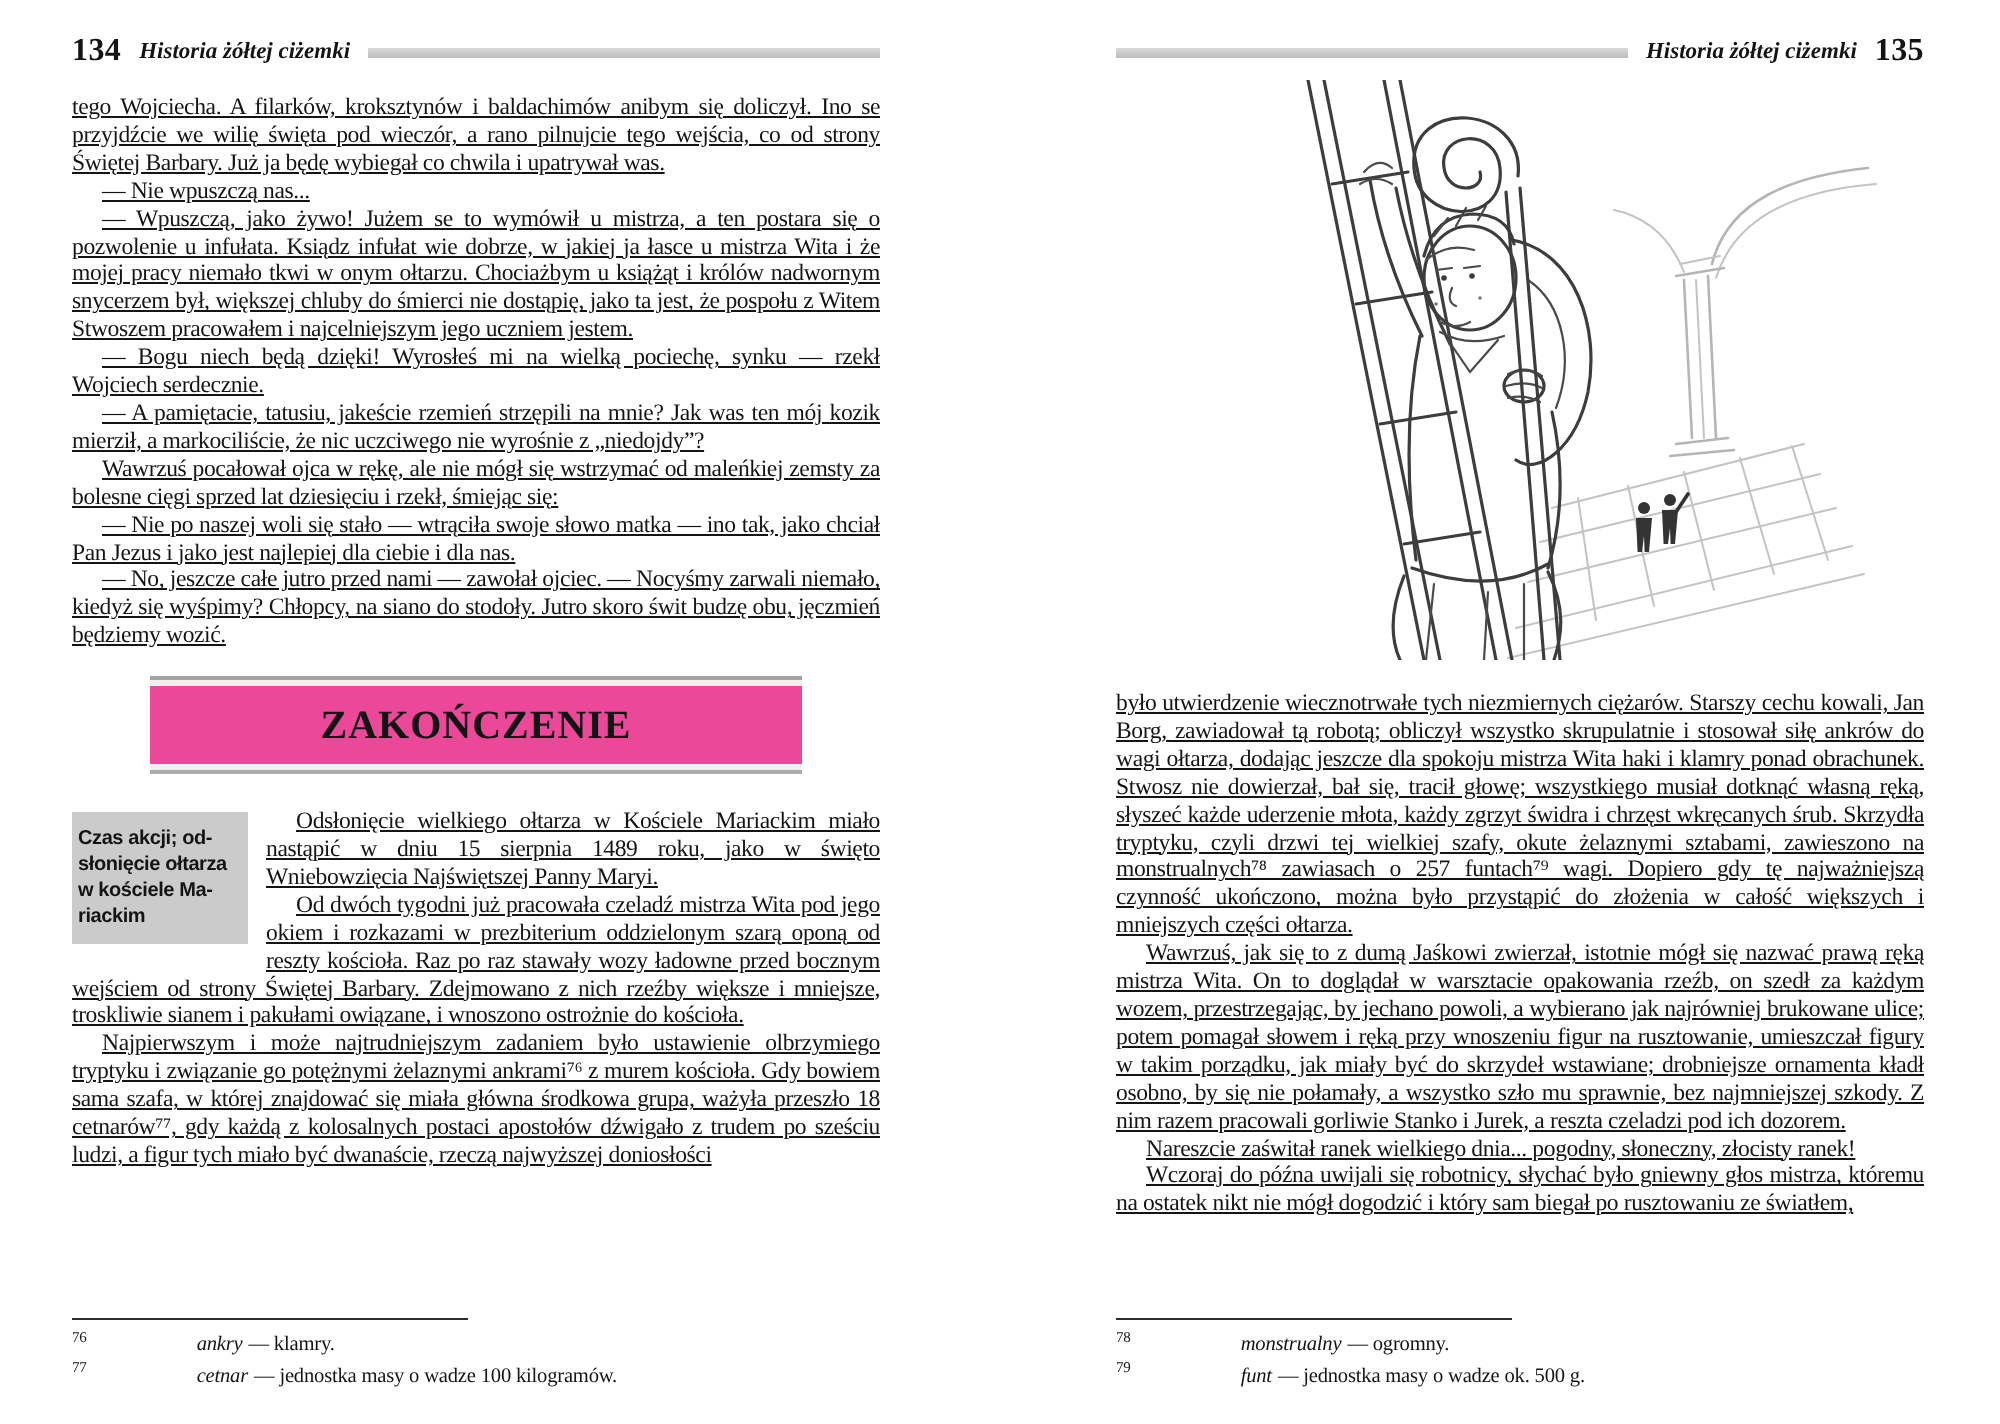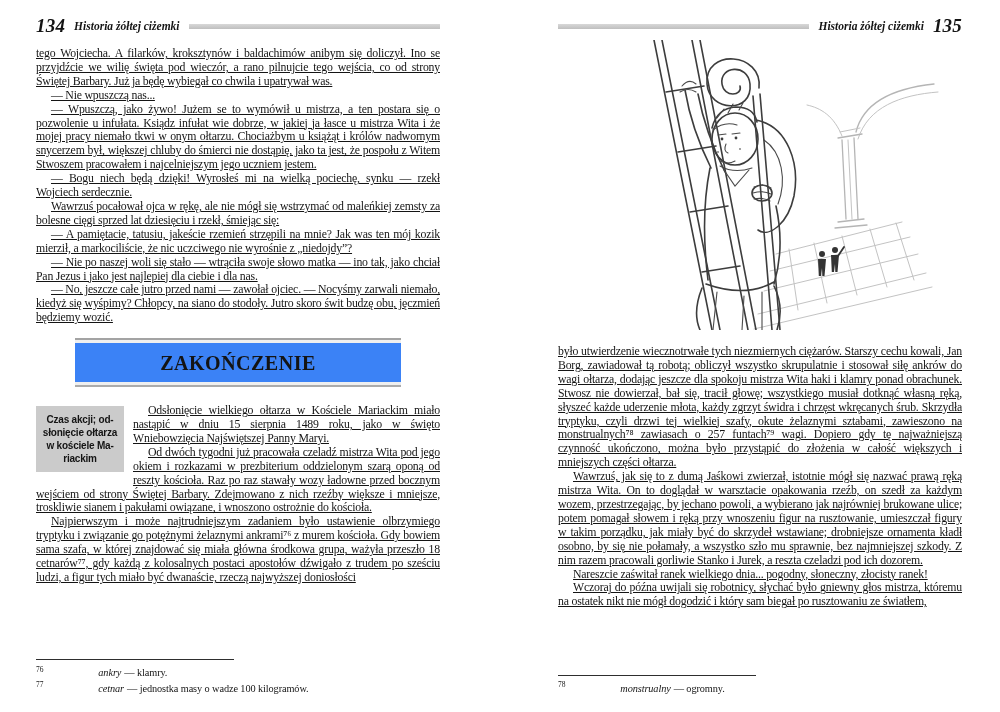--- a/index.html
+++ b/index.html
@@ -14,45 +14,45 @@
 
   .page {
     position:absolute; top:18px; height:678px; width:404px;
     display:flex; flex-direction:column; overflow:hidden;
   }
   .page-left  { left:36px; }
   .page-right { left:558px; }
 
   
   .running-head { display:flex; align-items:center; gap:9px; height:16px; flex:0 0 auto; }
-  .page-number { font-weight:bold; font-size:19px; letter-spacing:0.2px;font-style:italic; }
+  .page-number { font-weight:bold; font-size:16px; letter-spacing:0.2px; }
   .running-title { font-style:italic; font-weight:bold; font-size:11.5px; white-space:nowrap; }
   .head-bar { flex:1 1 auto; height:5px; background:linear-gradient(#d8d8d8,#bfbfbf); }
 
   
   .bodytext { margin-top:13px; font-size:11.8px; line-height:13.9px; text-align:justify;
               letter-spacing:-0.2px; }
   .bodytext p { text-indent:15px;text-decoration:underline; }
   .bodytext p.no-indent { text-indent:0; }
 
   
   .chapter-box {
     margin:13px auto 11px auto; width:326px; flex:0 0 auto;
-    background:#3b82f6;
+    background:#ec4899;
     border-top:2px solid #a3a3a3; border-bottom:2px solid #ababab;
     box-shadow:inset 0 3px 0 #efefef, inset 0 -3px 0 #efefef;
     text-align:center; padding:13px 0 12px 0;
   }
   .chapter-box h1 { font-size:20px; font-weight:bold; letter-spacing:0.5px; line-height:20px; }
 
   
   .margin-note {
     float:left; width:88px; background:#cbcbcb;
     font-family:"Liberation Sans", sans-serif; font-weight:bold;
-    font-size:10px; line-height:13px; text-align:center;
+    font-size:10px; line-height:13px; text-align:left;
     padding:7px 3px; margin:2px 9px 5px 0;
   }
 
   
   .footnotes { margin-top:auto; padding-top:6px; flex:0 0 auto; }
   .fn-rule { width:198px; height:1px; background:#2e2e2e; margin-bottom:5px; }
   .footnote { font-size:10.3px; line-height:15.5px; letter-spacing:-0.1px; }
   .footnote sup { font-size:7.5px; vertical-align:super; line-height:0; margin-right:7px; }
   .footnote .fn-term { font-style:italic; margin-right:3px;margin-left:48px; }
 
@@ -76,22 +76,22 @@
       <span class="page-number">134</span>
       <span class="running-title">Historia żółtej ciżemki</span>
       <span class="head-bar"></span>
     </div>
 
     <div class="bodytext">
       <p class="no-indent">tego Wojciecha. A filarków, kroksztynów i baldachimów anibym się doliczył. Ino se przyjdźcie we wilię święta pod wieczór, a rano pilnujcie tego wejścia, co od strony Świętej Barbary. Już ja będę wybiegał co chwila i upatrywał was.</p>
       <p>— Nie wpuszczą nas...</p>
       <p>— Wpuszczą, jako żywo! Jużem se to wymówił u mistrza, a ten postara się o pozwolenie u infułata. Ksiądz infułat wie dobrze, w jakiej ja łasce u mistrza Wita i że mojej pracy niemało tkwi w onym ołtarzu. Chociażbym u książąt i królów nadwornym snycerzem był, większej chluby do śmierci nie dostąpię, jako ta jest, że pospołu z Witem Stwoszem pracowałem i najcelniejszym jego uczniem jestem.</p>
       <p>— Bogu niech będą dzięki! Wyrosłeś mi na wielką pociechę, synku — rzekł Wojciech serdecznie.</p>
+      <p>— A pamiętacie, tatusiu, jakeście rzemień strzępili na mnie? Jak was ten mój kozik mierził, a markociliście, że nic uczciwego nie wyrośnie z „niedojdy”?</p>
       <p>Wawrzuś pocałował ojca w rękę, ale nie mógł się wstrzymać od maleńkiej zemsty za bolesne cięgi sprzed lat dziesięciu i rzekł, śmiejąc się:</p>
-      <p>— A pamiętacie, tatusiu, jakeście rzemień strzępili na mnie? Jak was ten mój kozik mierził, a markociliście, że nic uczciwego nie wyrośnie z „niedojdy”?</p>
       <p>— Nie po naszej woli się stało — wtrąciła swoje słowo matka — ino tak, jako chciał Pan Jezus i jako jest najlepiej dla ciebie i dla nas.</p>
       <p>— No, jeszcze całe jutro przed nami — zawołał ojciec. — Nocyśmy zarwali niemało, kiedyż się wyśpimy? Chłopcy, na siano do stodoły. Jutro skoro świt budzę obu, jęczmień będziemy wozić.</p>
     </div>
 
     <div class="chapter-box">
       <h1>ZAKOŃCZENIE</h1>
     </div>
 
     <div class="bodytext" style="margin-top:6px;">
       <div class="margin-note">
@@ -221,16 +221,19 @@
       <p>Wawrzuś, jak się to z dumą Jaśkowi zwierzał, istotnie mógł się nazwać prawą ręką mistrza Wita. On to doglądał w warsztacie opakowania rzeźb, on szedł za każdym wozem, przestrzegając, by jechano powoli, a wybierano jak najrówniej brukowane ulice; potem pomagał słowem i ręką przy wnoszeniu figur na rusztowanie, umieszczał figury w takim porządku, jak miały być do skrzydeł wstawiane; drobniejsze ornamenta kładł osobno, by się nie połamały, a wszystko szło mu sprawnie, bez najmniejszej szkody. Z nim razem pracowali gorliwie Stanko i Jurek, a reszta czeladzi pod ich dozorem.</p>
       <p>Nareszcie zaświtał ranek wielkiego dnia... pogodny, słoneczny, złocisty ranek!</p>
       <p>Wczoraj do późna uwijali się robotnicy, słychać było gniewny głos mistrza, któremu na ostatek nikt nie mógł dogodzić i który sam biegał po rusztowaniu ze światłem,</p>
     </div>
 
     <div class="footnotes">
       <div class="fn-rule"></div>
       <div class="footnote">
         <sup>78</sup><span class="fn-term">monstrualny</span><span>— ogromny.</span>
       </div>
+      <div class="footnote">
+        <sup>79</sup><span class="fn-term">funt</span><span>— jednostka masy o wadze ok. 500 g.</span>
+      </div>
     </div>
   </div>
 
 </div>
 
 </body></html>

